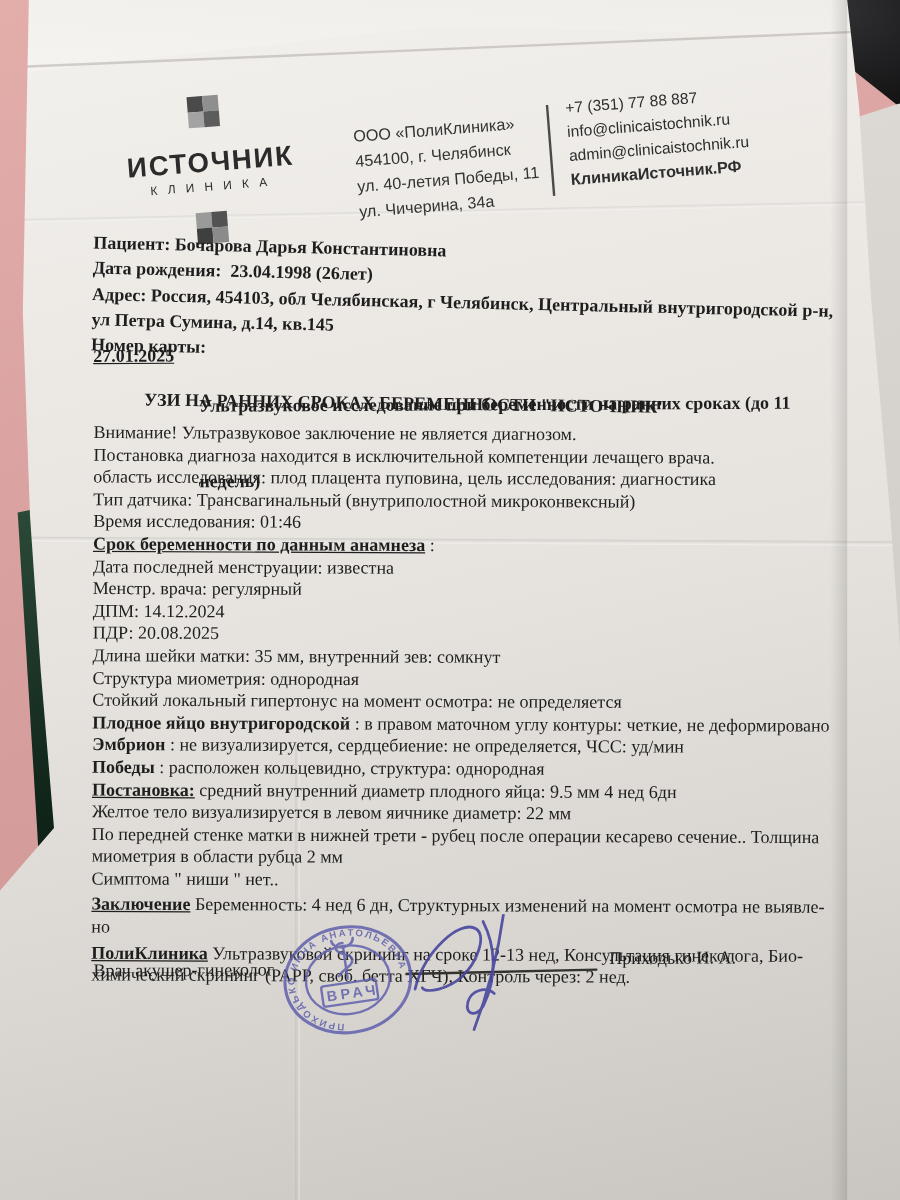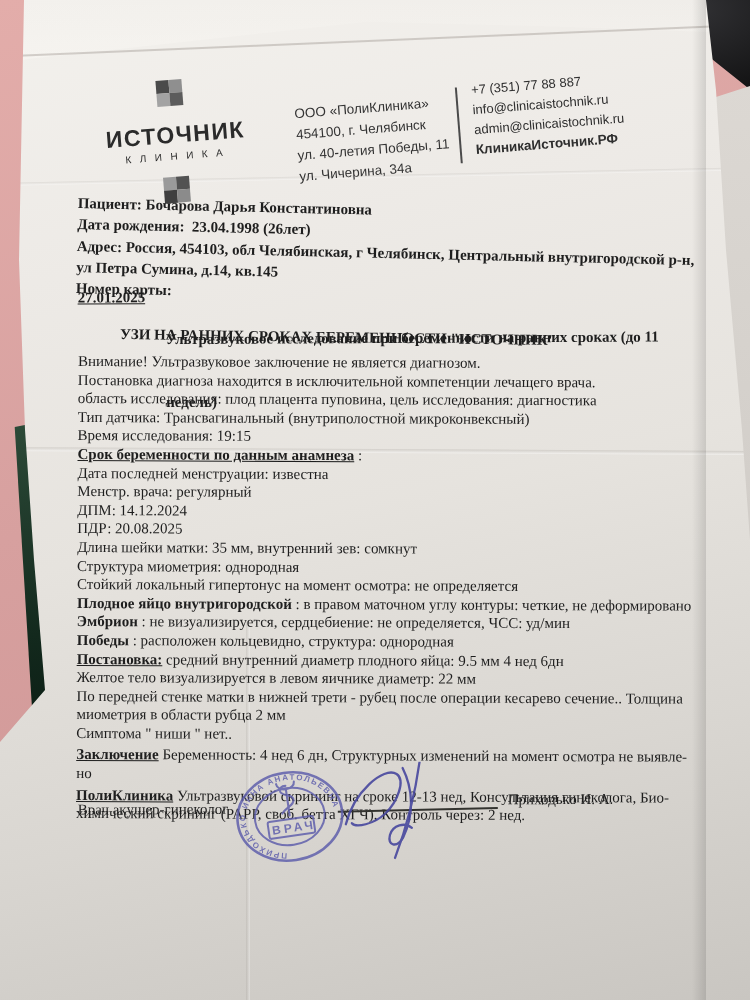--- a/index.html
+++ b/index.html
@@ -128,21 +128,21 @@
       </div>
     </div>
 
     <div class="doc-title">УЗИ НА РАННИХ СРОКАХ БЕРЕМЕННОСТИ "ИСТОЧНИК"</div>
 
     <div class="bodytext">
       <div class="ln"><span>Внимание! Ультразвуковое заключение не является диагнозом.</span></div>
       <div class="ln"><span>Постановка диагноза находится в исключительной компетенции лечащего врача.</span></div>
       <div class="ln"><span>область исследования: плод плацента пуповина, цель исследования: диагностика</span></div>
       <div class="ln"><span>Тип датчика: Трансвагинальный (внутриполостной микроконвексный)</span></div>
-      <div class="ln"><span>Время исследования: 19:15</span></div>
+      <div class="ln"><span>Время исследования: 01:46</span></div>
       <div class="ln"><span class="bu">Срок беременности по данным анамнеза</span><span> :</span></div>
       <div class="ln"><span>Дата последней менструации: известна</span></div>
       <div class="ln"><span>Менстр. врача: регулярный</span></div>
       <div class="ln"><span>ДПМ: 14.12.2024</span></div>
       <div class="ln"><span>ПДР: 20.08.2025</span></div>
       <div class="ln"><span>Длина шейки матки: 35 мм, внутренний зев: сомкнут</span></div>
       <div class="ln"><span>Структура миометрия: однородная</span></div>
       <div class="ln"><span>Стойкий локальный гипертонус на момент осмотра: не определяется</span></div>
       <div class="ln"><span class="b">Плодное яйцо внутригородской</span><span> : в правом маточном углу контуры: четкие, не деформировано</span></div>
       <div class="ln"><span class="b">Эмбрион</span><span> : не визуализируется, сердцебиение: не определяется, ЧСС: уд/мин</span></div>

